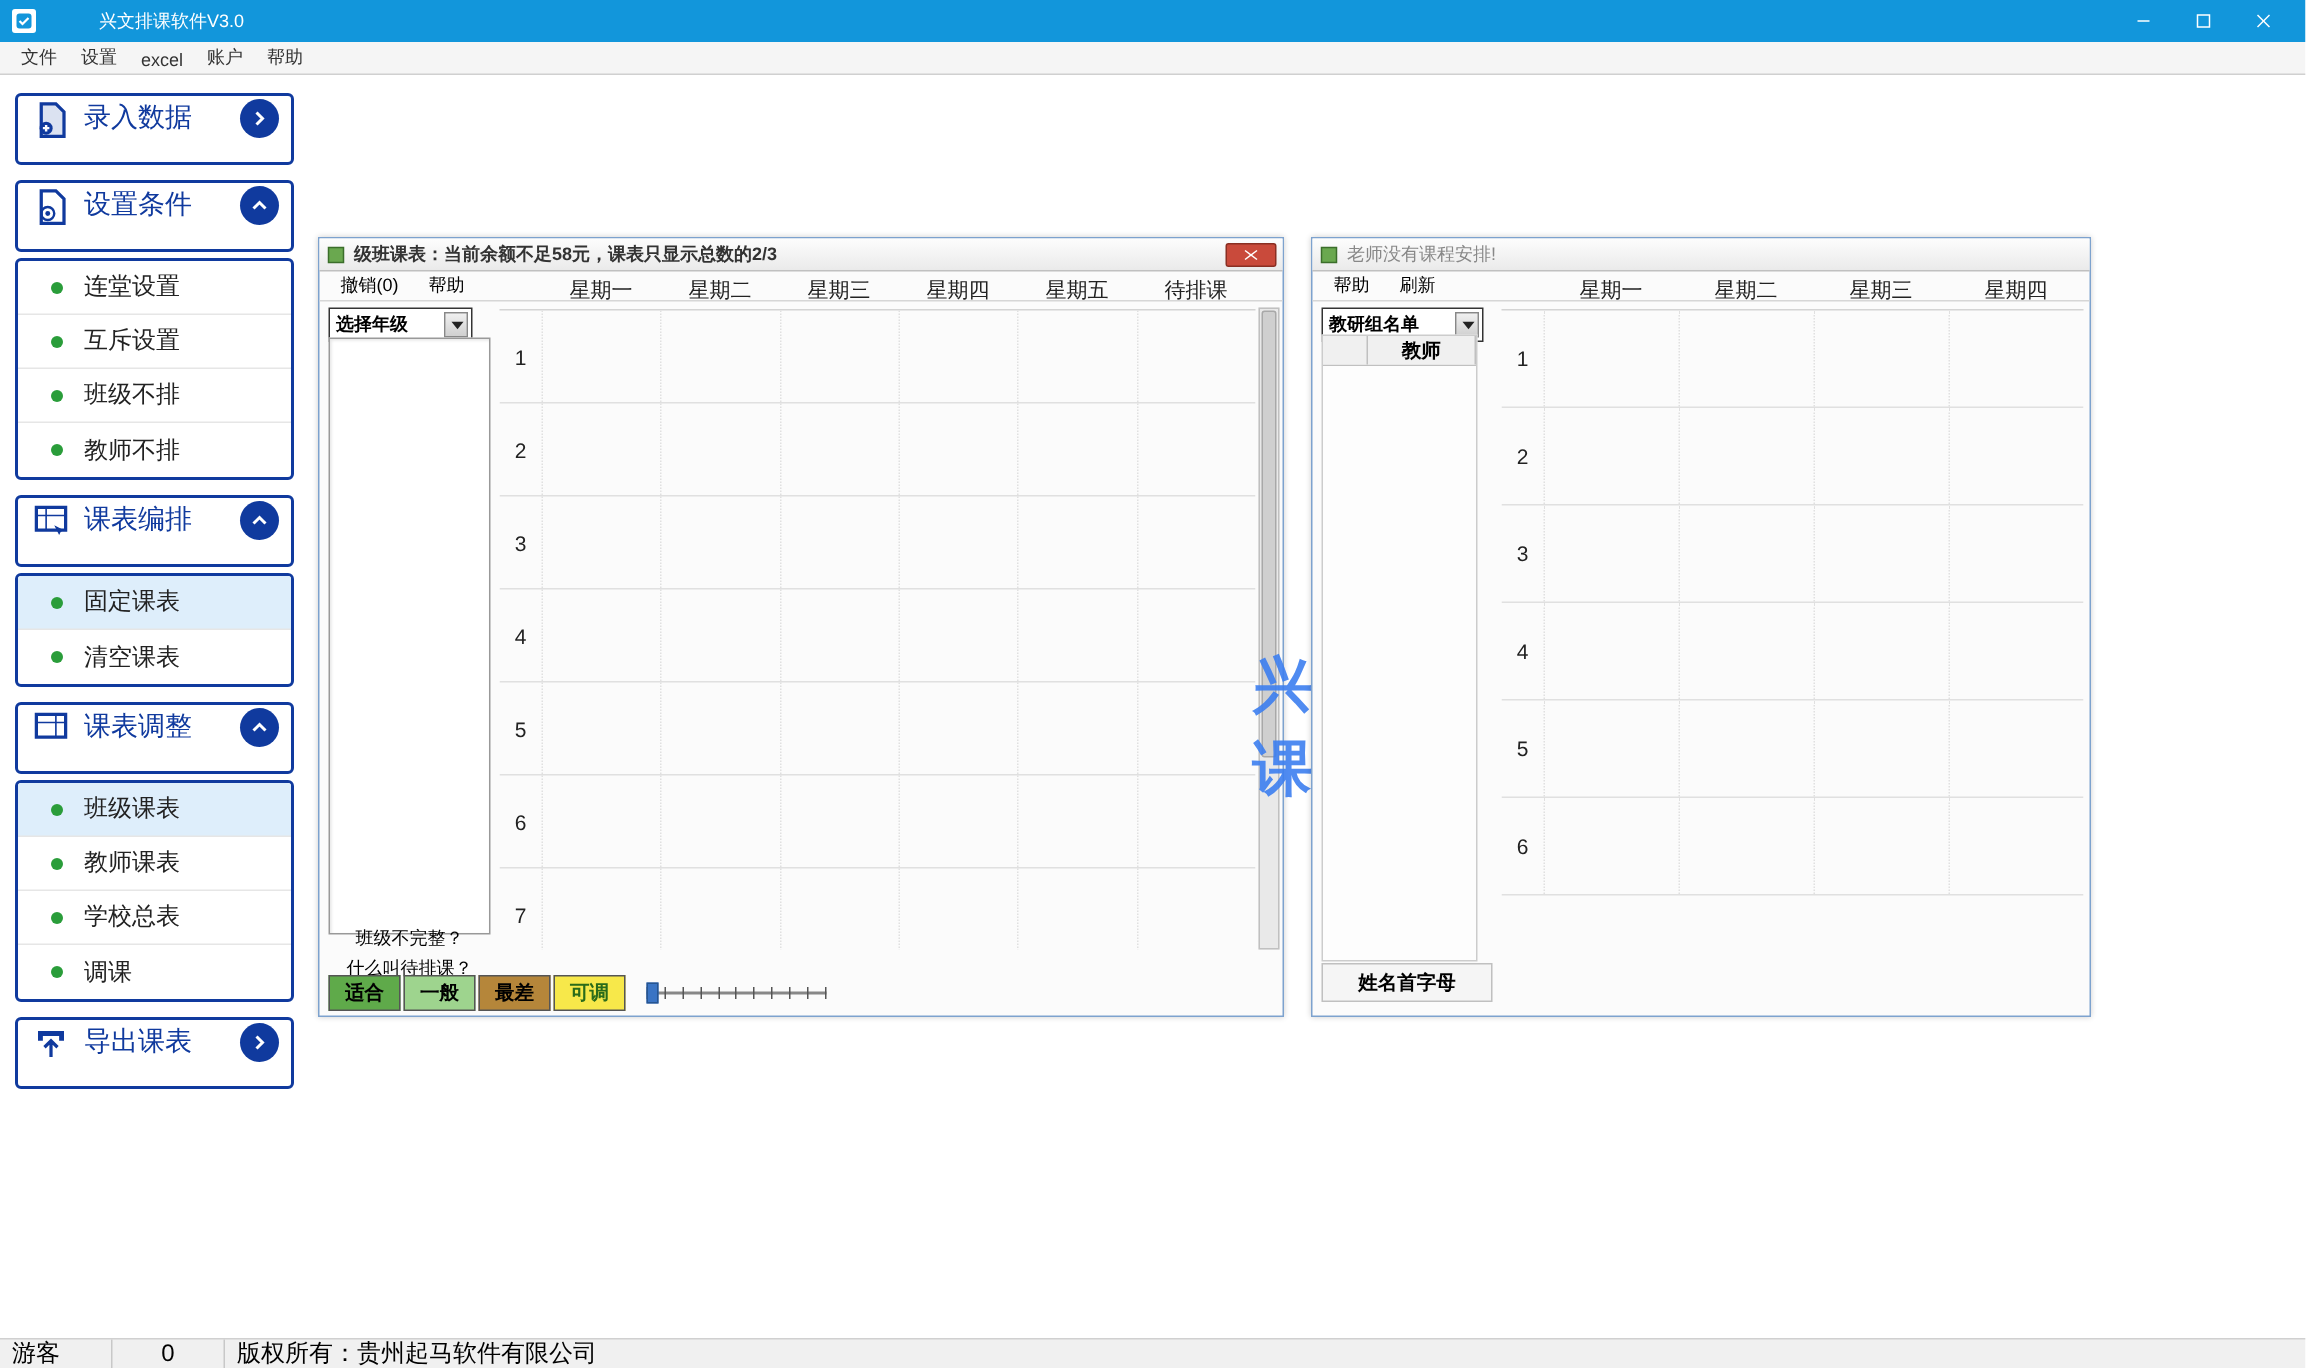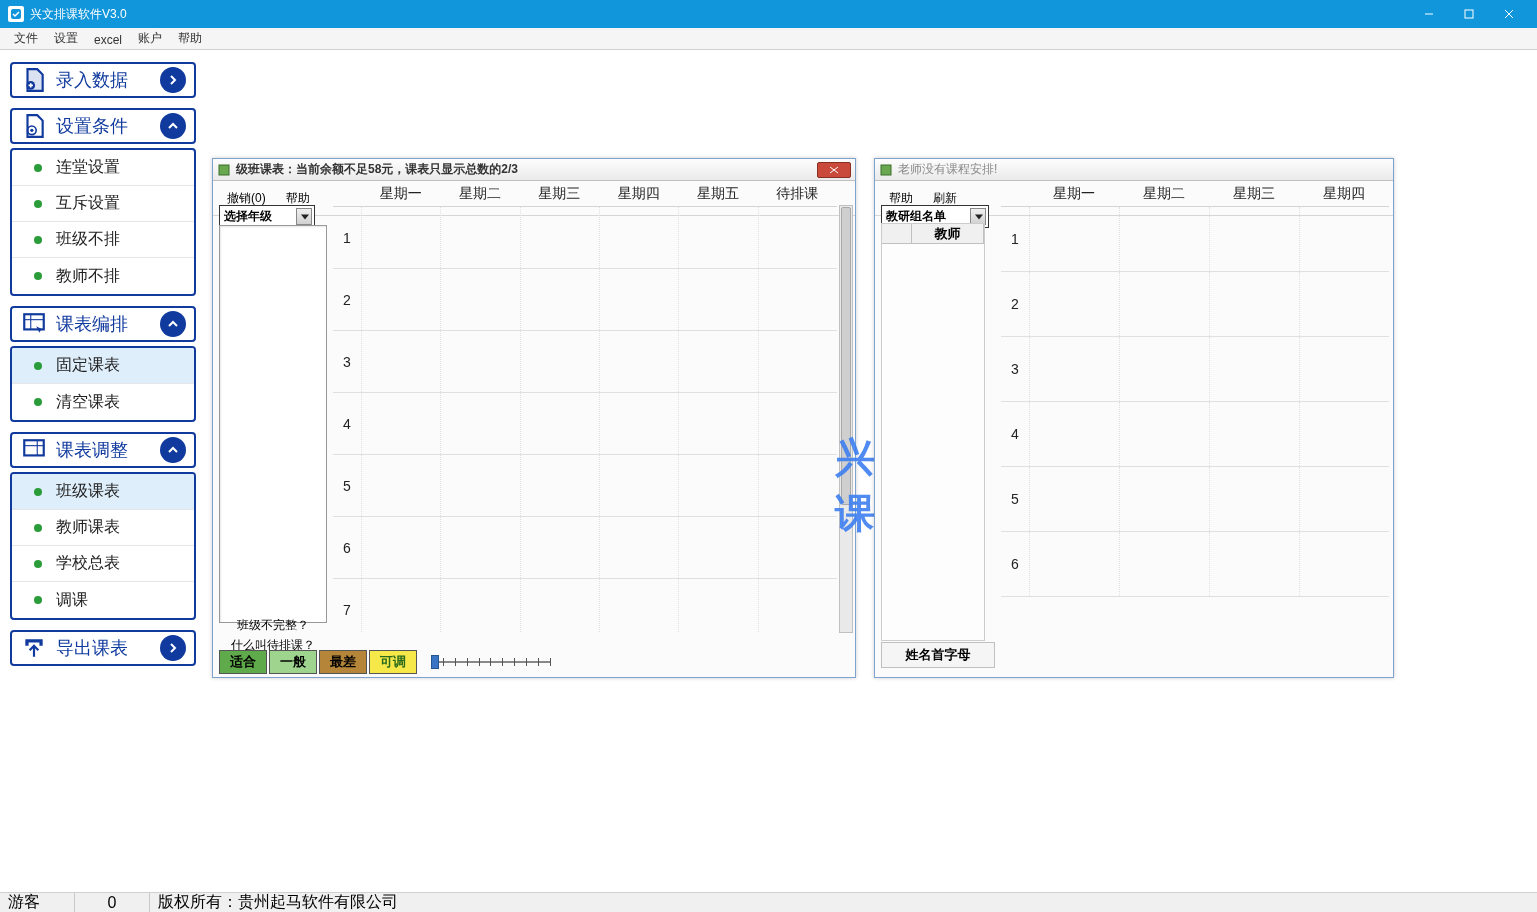--- a/index.html
+++ b/index.html
@@ -1,52 +1,52 @@
 <!DOCTYPE html>
 <html><head>
 <meta charset="utf-8">
 <style>
 * { box-sizing: border-box; margin: 0; padding: 0; }
 body { font-family: "Microsoft YaHei", "SimSun", sans-serif; font-size: 12px; background: #fff; overflow: hidden; width: 1537px; height: 912px; position: relative; }
 
 
-.titlebar { background: #1296db; height: 28px; display: flex; align-items: center; color: #fff; padding: 0 8px; }
+.titlebar { background: #1296db; height: 28px; display: flex; align-items: center; color: #fff; padding: 0 8px; gap: 36px; }
 .titlebar .app-icon { width: 16px; height: 16px; margin-right: 6px; display:flex;align-items:center;justify-content:center;background:#fff;border-radius:2px; }
 .titlebar .title-text { font-size: 12px; flex:1; }
 .titlebar .win-controls { display: flex; gap: 0; }
 .win-btn { width: 40px; height: 28px; display: flex; align-items: center; justify-content: center; color: #fff; cursor: pointer; }
 
 
 .menubar { height: 22px; background: #f5f5f5; border-bottom: 1px solid #d0d0d0; display: flex; align-items: flex-end; padding: 0 6px; }
 .menubar .menu-item { padding: 2px 8px; font-size: 12px; color: #333; cursor: pointer; }
 
 
 .main-area { position: absolute; top: 50px; left: 0; right: 0; bottom: 20px; display: flex; }
 .sidebar { width: 206px; padding: 12px 10px 0 10px; }
 .content { flex: 1; position: relative; }
 
 
-.section-header { border: 2px solid #103a9e; border-radius: 4px; height: 34px; display: flex; align-items: center; padding: 16px 8px; margin-bottom: 4px; cursor: pointer; background:#fff; }
+.section-header { border: 2px solid #103a9e; border-radius: 4px; height: 48px; display: flex; padding: 2px 8px; margin-bottom: 4px; cursor: pointer; background:#fff; }
 .section-header .sec-icon { width: 28px; height: 28px; color: #103a9e; display:flex;align-items:center;justify-content:center; margin-right: 8px; }
 .section-header .sec-label { font-size: 18px; color: #103a9e; font-weight: 500; flex:1; }
 .section-header .sec-arrow { width: 26px; height: 26px; border-radius: 50%; background: #103a9e; color: #fff; display:flex;align-items:center;justify-content:center; }
 .sub-items { border: 2px solid #103a9e; border-radius: 4px; margin-bottom: 10px; overflow:hidden; }
 .sub-item { height: 36px; display: flex; align-items: center; padding: 0 10px 0 22px; font-size: 16px; color: #222; cursor: pointer; border-bottom:1px solid #e6e6e6; }
 .sub-item:last-child { border-bottom:none; }
 .sub-item.active { background: #deeefb; }
 .sub-item .dot { width: 8px; height: 8px; border-radius: 50%; background: #2a9d3a; margin-right: 14px; }
 .standalone { margin-bottom: 10px; }
 
 
 .inner-window { position: absolute; background: #fbfbfb; border: 1px solid #7da2ce; box-shadow: 0 0 4px rgba(0,0,0,0.2); }
 .iw-title { background: linear-gradient(#fdfdfd,#eaeaea); height: 22px; border-bottom:1px solid #c0c0c0; display:flex; align-items:center; padding:0 4px; font-size:12px; }
 .iw-title .iw-icon { width:14px;height:14px;margin-right:5px;display:flex;align-items:center;justify-content:center; }
 .iw-title .iw-label { flex:1; color:#333; font-weight:bold; }
 .iw-close { width:34px;height:16px;background:#c94a3b;border:1px solid #8a2f23;border-radius:2px;display:flex;align-items:center;justify-content:center;color:#fff;cursor:pointer;font-size:10px;line-height:1; }
-.iw-toolbar { height: 35px; display:flex; align-items:center; padding:0 4px; border-bottom:1px solid #d6d6d6; font-size:12px; }
+.iw-toolbar { height: 20px; display:flex; align-items:center; padding:0 4px; border-bottom:1px solid #d6d6d6; font-size:12px; }
 .iw-toolbar .tb-item { padding:2px 10px; cursor:pointer; }
 
 .select-box { border:1px solid #333; background:#fff; font-size:12px; font-weight:bold; padding:2px 18px 2px 4px; position:relative; display:inline-block; min-width:96px; cursor:pointer; }
 .select-box::after { content:""; position:absolute; right:2px; top:2px; width:14px; bottom:2px; background:linear-gradient(#f0f0f0,#d0d0d0); border:1px solid #888; }
 .select-arrow { position:absolute; right:5px; top:50%; transform:translateY(-50%); width:0;height:0;border-left:4px solid transparent;border-right:4px solid transparent;border-top:5px solid #222; z-index:2;}
 
 .left-list-area { position:absolute; left:6px; top:66px; width:108px; bottom:54px; border:1px solid #999; background:#fff; box-shadow: inset 1px 1px 2px rgba(0,0,0,0.1); }
 .left-hints { position:absolute; left:6px; bottom:22px; width:108px; font-size:12px; text-align:center; line-height:20px; }
 
 .grid-area { position:absolute; left:120px; right:18px; top:22px; bottom:44px; }

